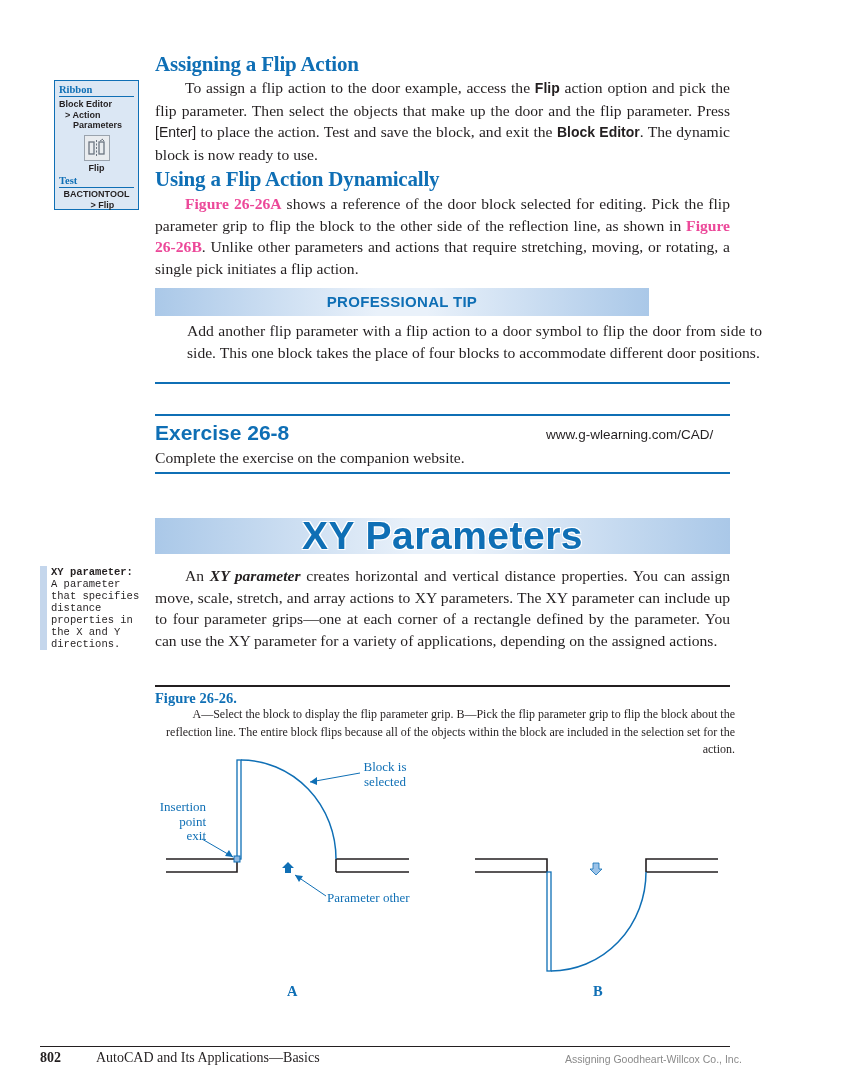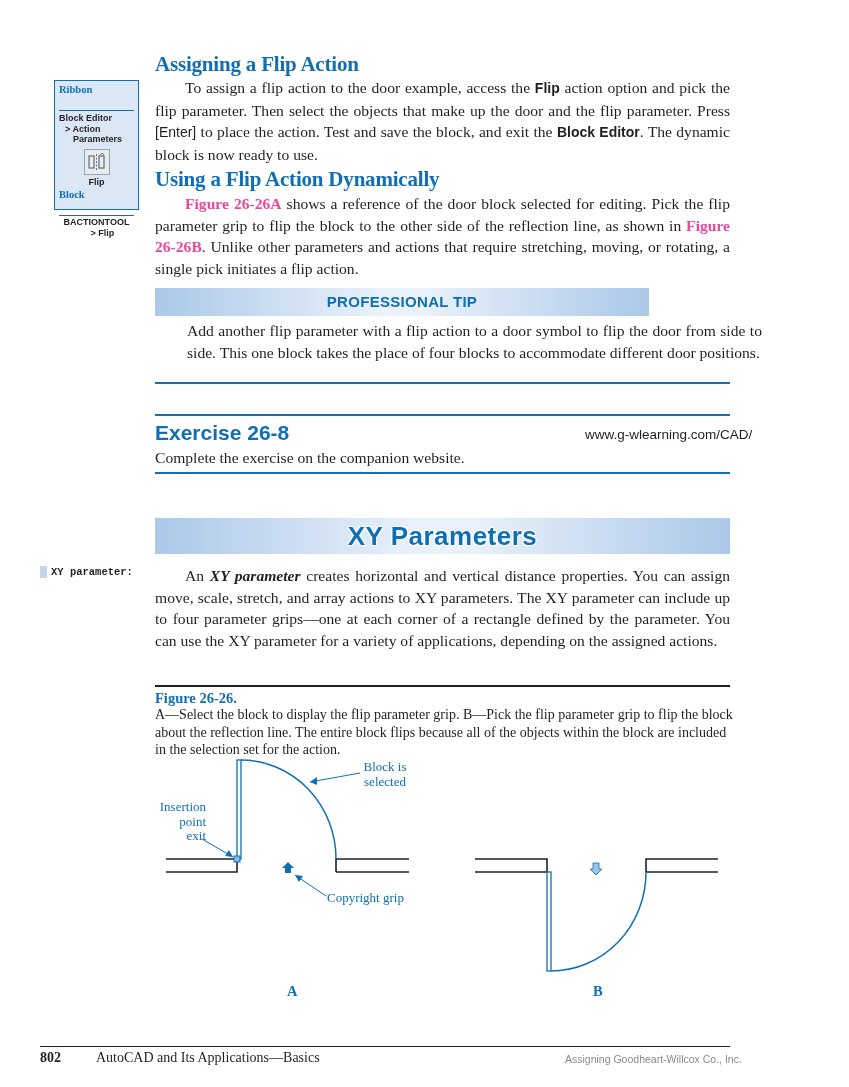--- a/index.html
+++ b/index.html
@@ -11,42 +11,42 @@
     .para { font-size:15.6px; line-height:21.6px; text-align:justify; text-indent:30px; width:575px; }
     .para.noindent { text-indent:0;margin-left:32px; }
     .b-sans { font-family:"Liberation Sans", "DejaVu Sans", sans-serif; font-weight:bold; font-size:14px; }
     .key { font-family:"Liberation Sans", "DejaVu Sans", sans-serif; font-size:14px; }
     .figref { color:#ec4899; font-weight:bold; }
 
     
     .ribbon-box { left:54px; top:80px; width:85px; height:130px; border:1px solid #0f6fb5;
       background:#dbe7f4; box-sizing:border-box; padding:3px 4px; }
     .ribbon-box .lbl { font-family:"Liberation Serif", serif; font-weight:bold; color:#0f6fb5; font-size:10.5px;
-      border-bottom:1.5px solid #0f6fb5; padding-bottom:15px; }
+      border-bottom:1.5px solid #0f6fb5; padding-bottom:1px; }
     .ribbon-box .s { font-family:"Liberation Sans", sans-serif; font-weight:bold; font-size:9px; line-height:10.5px; color:#231f20; }
     .flip-icon { width:24px; height:24px; margin:4px auto 2px; border:1px solid #9aa3ad; background:#e9ecef;
       display:flex; align-items:center; justify-content:center; }
 
     
     .banner { background:linear-gradient(90deg,#aac8e8 0%, #e9f1fa 45%, #e9f1fa 55%, #aac8e8 100%); }
     .rule-blue { background:#0f6fb5; height:2px; }
     .tip-title { font-family:"Liberation Sans", sans-serif; font-weight:bold; font-size:15px; color:#0f6fb5;
       text-align:center; letter-spacing:0.3px; }
-    .xy-title { font-family:"Liberation Sans", sans-serif; font-weight:bold; font-size:26px; color:#0f6fb5;
+    .xy-title { font-family:"Liberation Sans", sans-serif; font-weight:bold; font-size:39px; color:#0f6fb5;
       text-align:center; letter-spacing:0.5px;
       text-shadow: 1px 1px 0 #ffffff, -1px -1px 0 #ffffff, 1px -1px 0 #fff, -1px 1px 0 #fff; }
     .ex-title { font-family:"Liberation Sans", sans-serif; font-weight:bold; font-size:21px; color:#0f6fb5; }
     .url { font-family:"Liberation Sans", sans-serif; font-size:13.5px; color:#231f20; }
 
     .margin-term { left:40px; top:566px; width:98px; border-left:7px solid #c4d6ec; padding-left:4px;
       font-family:Liberation Mono, monospace; font-size:10.5px; line-height:12px; color:#231f20; }
 
     .fig-rule { background:#231f20; height:2px; }
     .fig-title { font-family:"Liberation Serif", serif; font-weight:bold; font-size:14.5px; color:#0f6fb5;text-align:center; }
-    .fig-cap { font-size:14px; line-height:17.5px; width:580px; }
+    .fig-cap { font-size:12px; line-height:17.5px; width:580px;text-align:right; }
     .lab { font-family:"Liberation Serif", serif; font-size:13px; color:#0f6fb5; line-height:14.5px; }
     .footer-num { font-weight:bold; font-size:14px; }
     .footer-title { font-size:14px; }
     .footer-copy { font-family:"Liberation Sans", sans-serif; font-size:10.5px; color:#8a8a8a; }
   </style>
 </head>
 <body>
 
 <div class="abs ribbon-box">
   <div class="lbl">Ribbon</div>
@@ -55,49 +55,50 @@
   <div class="s" style="padding-left:14px">Parameters</div>
   <div class="flip-icon">
     <svg width="20" height="20" viewBox="0 0 20 20">
       <rect x="2" y="4" width="5" height="12" fill="none" stroke="#6b7580" stroke-width="1.3"></rect>
       <rect x="12" y="4" width="5" height="12" fill="none" stroke="#6b7580" stroke-width="1.3"></rect>
       <line x1="9.5" y1="2" x2="9.5" y2="18" stroke="#6b7580" stroke-width="1" stroke-dasharray="2,1.5"></line>
       <path d="M13 3 L16 1 M15 1 L17 3" stroke="#6b7580" stroke-width="1" fill="none"></path>
     </svg>
   </div>
   <div class="s" style="text-align:center">Flip</div>
-  <div class="lbl" style="margin-top:2px">Block</div>
+  <div class="lbl" style="margin-top:2px">Test</div>
   <div class="s" style="text-align:center;margin-top:1px">BACTIONTOOL</div>
   <div class="s" style="text-align:center;padding-left:12px">&gt; Flip</div>
 </div>
 
 <div class="abs h2" style="left:155px;top:52px">Assigning a Flip Action</div>
 <div class="abs para" style="left:155px;top:77px"><span>To assign a flip action to the door example, access the </span><span class="b-sans">Flip</span><span> action option and pick the flip parameter. Then select the objects that make up the door and the flip parameter. Press </span><span class="key">[Enter]</span><span> to place the action. Test and save the block, and exit the </span><span class="b-sans">Block Editor</span><span>. The dynamic block is now ready to use.</span></div>
 
 <div class="abs h2" style="left:155px;top:167px">Using a Flip Action Dynamically</div>
 <div class="abs para" style="left:155px;top:193px"><span class="figref">Figure 26-26A</span><span> shows a reference of the door block selected for editing. Pick the flip parameter grip to flip the block to the other side of the reflection line, as shown in </span><span class="figref">Figure 26-26B</span><span>. Unlike other parameters and actions that require stretching, moving, or rotating, a single pick initiates a flip action.</span></div>
 
 <div class="abs banner" style="left:155px;top:288px;width:494px;height:28px">
   <div class="tip-title" style="line-height:28px">PROFESSIONAL TIP</div>
 </div>
 <div class="abs para noindent" style="left:155px;top:320px">Add another flip parameter with a flip action to a door symbol to flip the door from side to side. This one block takes the place of four blocks to accommodate different door positions.</div>
 <div class="abs rule-blue" style="left:155px;top:382px;width:575px"></div>
 
 <div class="abs rule-blue" style="left:155px;top:414px;width:575px"></div>
 <div class="abs ex-title" style="left:155px;top:421px">Exercise 26-8</div>
-<div class="abs url" style="left:585px;top:427px">www.g-wlearning.com/CAD/</div>
+<div class="abs url" style="left:546px;top:427px">www.g-wlearning.com/CAD/</div>
 <div class="abs serif" style="left:155px;top:449px;font-size:15.6px">Complete the exercise on the companion website.</div>
 <div class="abs rule-blue" style="left:155px;top:472px;width:575px"></div>
 
 <div class="abs banner" style="left:155px;top:518px;width:575px;height:36px">
   <div class="xy-title" style="line-height:36px">XY Parameters</div>
 </div>
 
 <div class="abs margin-term">
   <div style="font-weight:bold">XY parameter:</div>
+  <div>A parameter that specifies distance properties in the X and Y directions.</div>
 </div>
 
 <div class="abs para" style="left:155px;top:565px"><span>An </span><span style="font-weight:bold;font-style:italic">XY parameter</span><span> creates horizontal and vertical distance properties. You can assign move, scale, stretch, and array actions to XY parameters. The XY parameter can include up to four parameter grips—one at each corner of a rectangle defined by the parameter. You can use the XY parameter for a variety of applications, depending on the assigned actions.</span></div>
 
 <div class="abs fig-rule" style="left:155px;top:685px;width:575px"></div>
 <div class="abs fig-title" style="left:155px;top:690px">Figure 26-26.</div>
 <div class="abs serif fig-cap" style="left:155px;top:706px">A—Select the block to display the flip parameter grip. B—Pick the flip parameter grip to flip the block about the reflection line. The entire block flips because all of the objects within the block are included in the selection set for the action.</div>
 
 <svg class="abs" style="left:150px;top:755px" width="590" height="250" viewBox="0 0 590 250">
 
@@ -141,21 +142,21 @@
 
 <div class="abs lab" style="left:360px;top:760px;text-align:center;width:50px">
   <div>Block is</div>
   <div>selected</div>
 </div>
 <div class="abs lab" style="left:150px;top:800px;text-align:right;width:56px">
   <div>Insertion</div>
   <div>point</div>
   <div>exit</div>
 </div>
-<div class="abs lab" style="left:327px;top:891px">Copyright grip</div>
+<div class="abs lab" style="left:327px;top:891px">Parameter other</div>
 
 <div class="abs fig-title" style="left:287px;top:983px">A</div>
 <div class="abs fig-title" style="left:593px;top:983px">B</div>
 
 <div class="abs" style="left:40px;top:1046px;width:690px;height:1px;background:#231f20"></div>
 <div class="abs serif footer-num" style="left:40px;top:1050px">802</div>
 <div class="abs serif footer-title" style="left:96px;top:1050px">AutoCAD and Its Applications—Basics</div>
 <div class="abs footer-copy" style="left:565px;top:1053px">Assigning Goodheart-Willcox Co., Inc.</div>
 
 </body></html>

